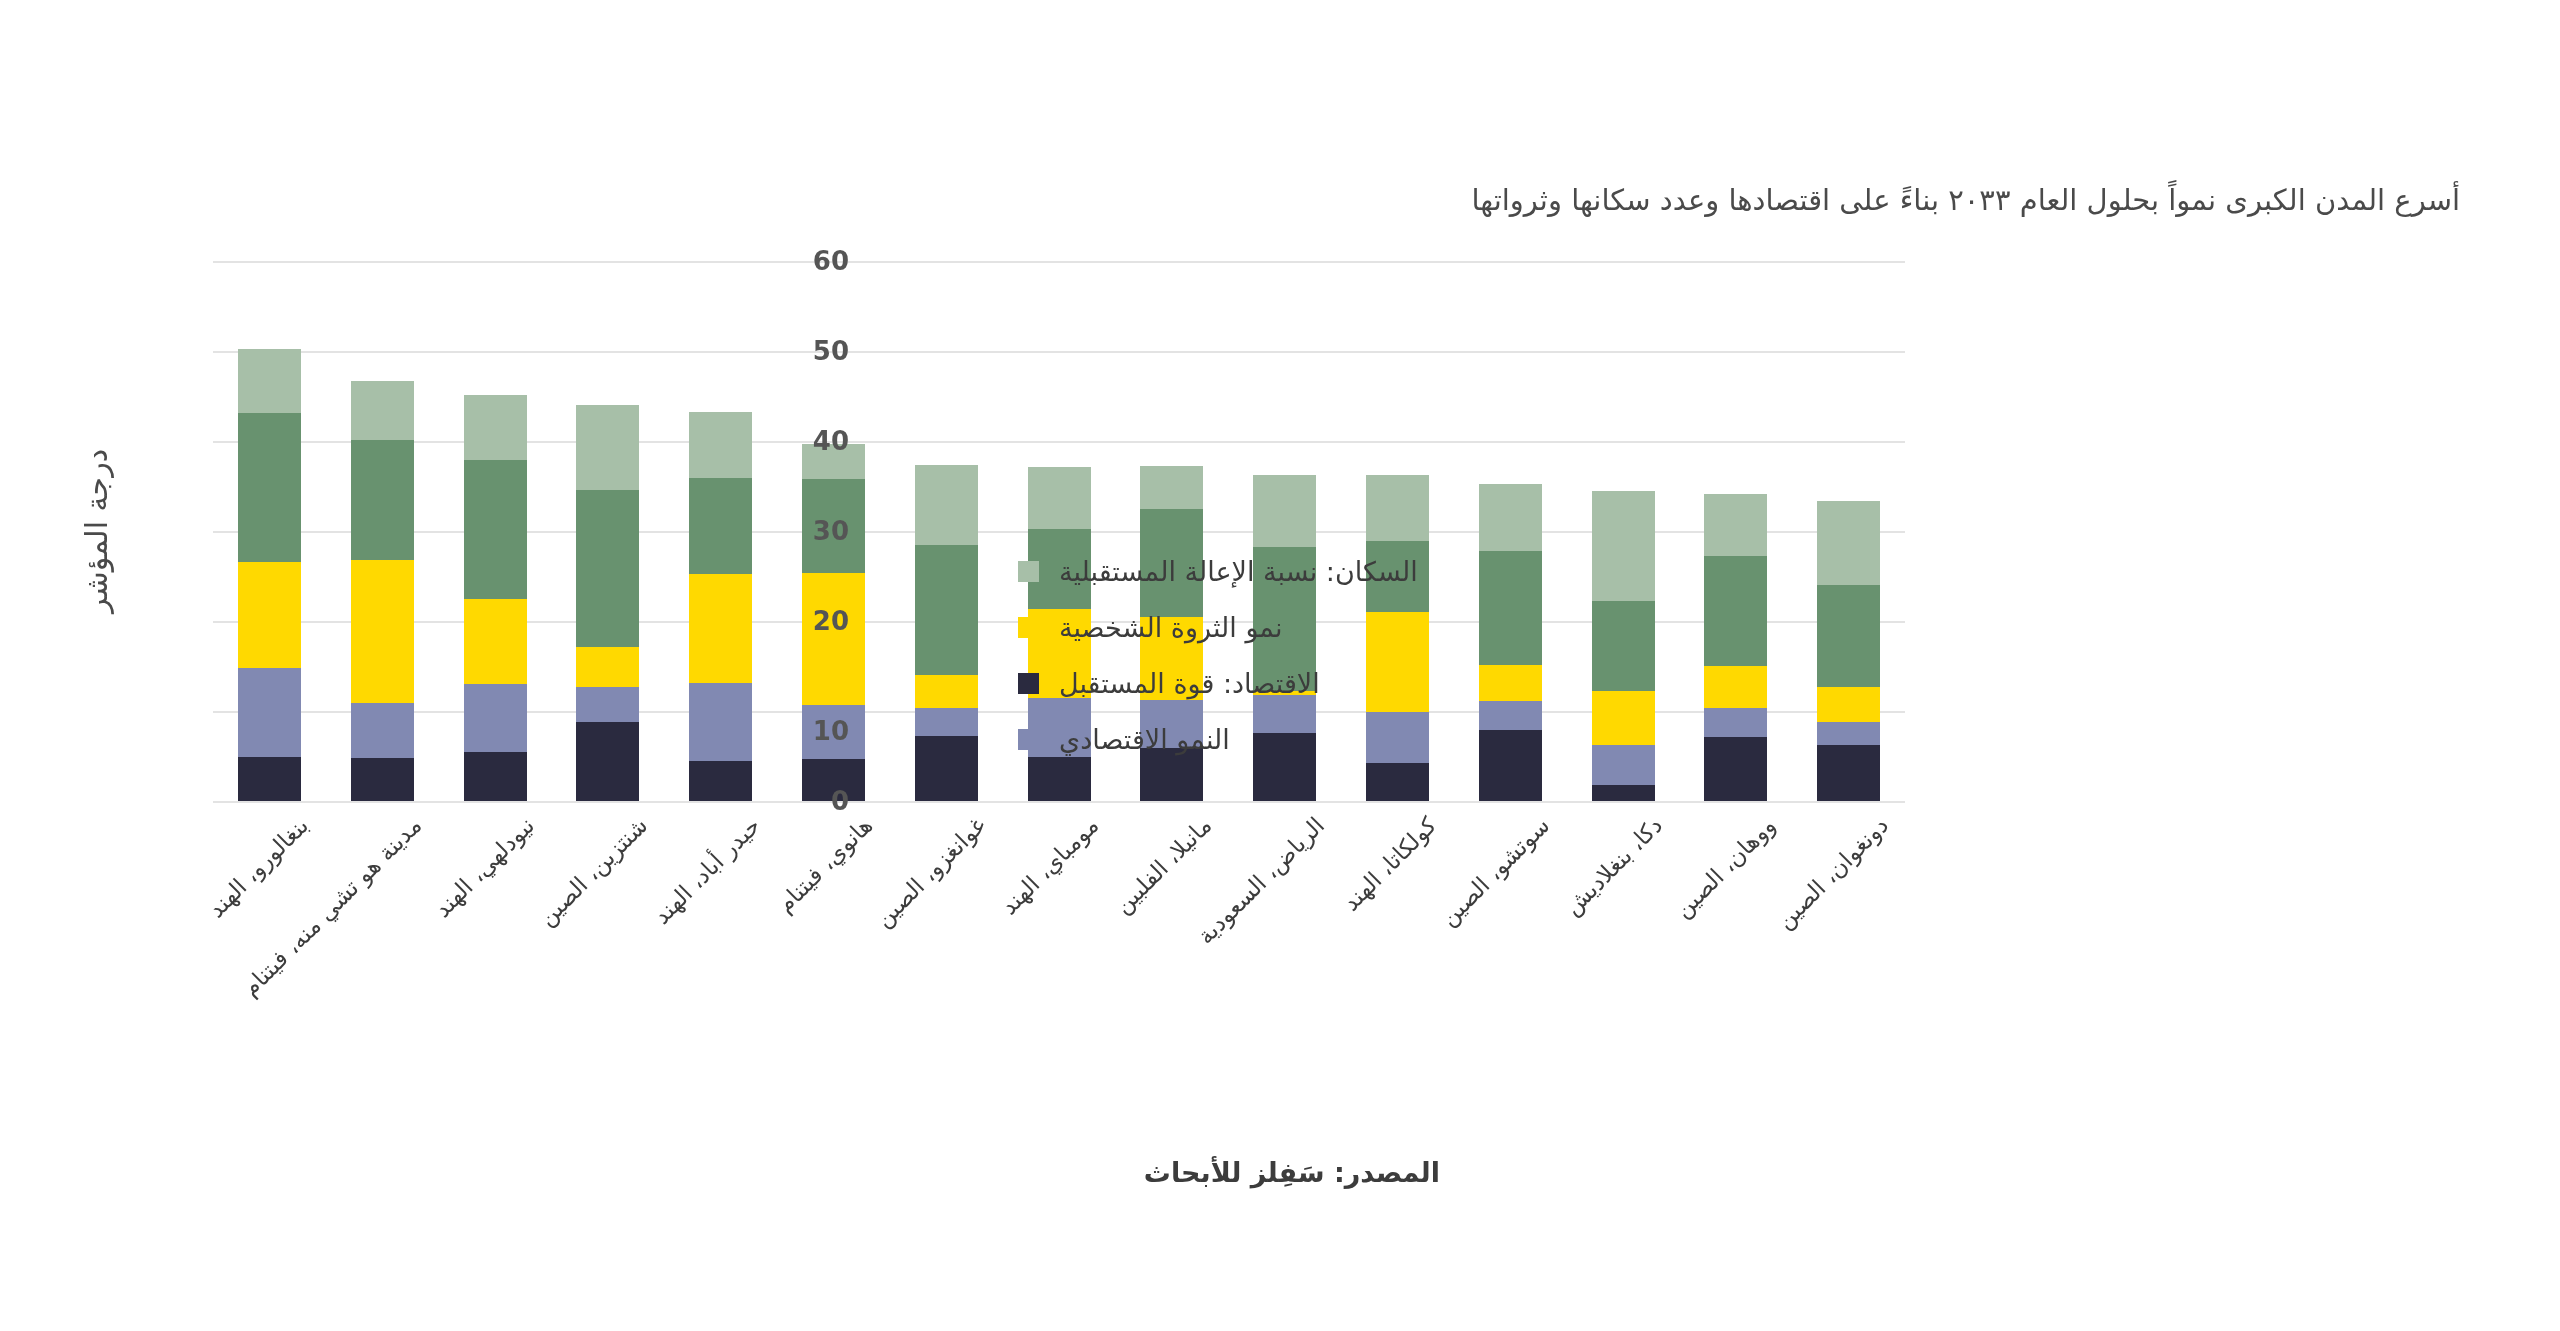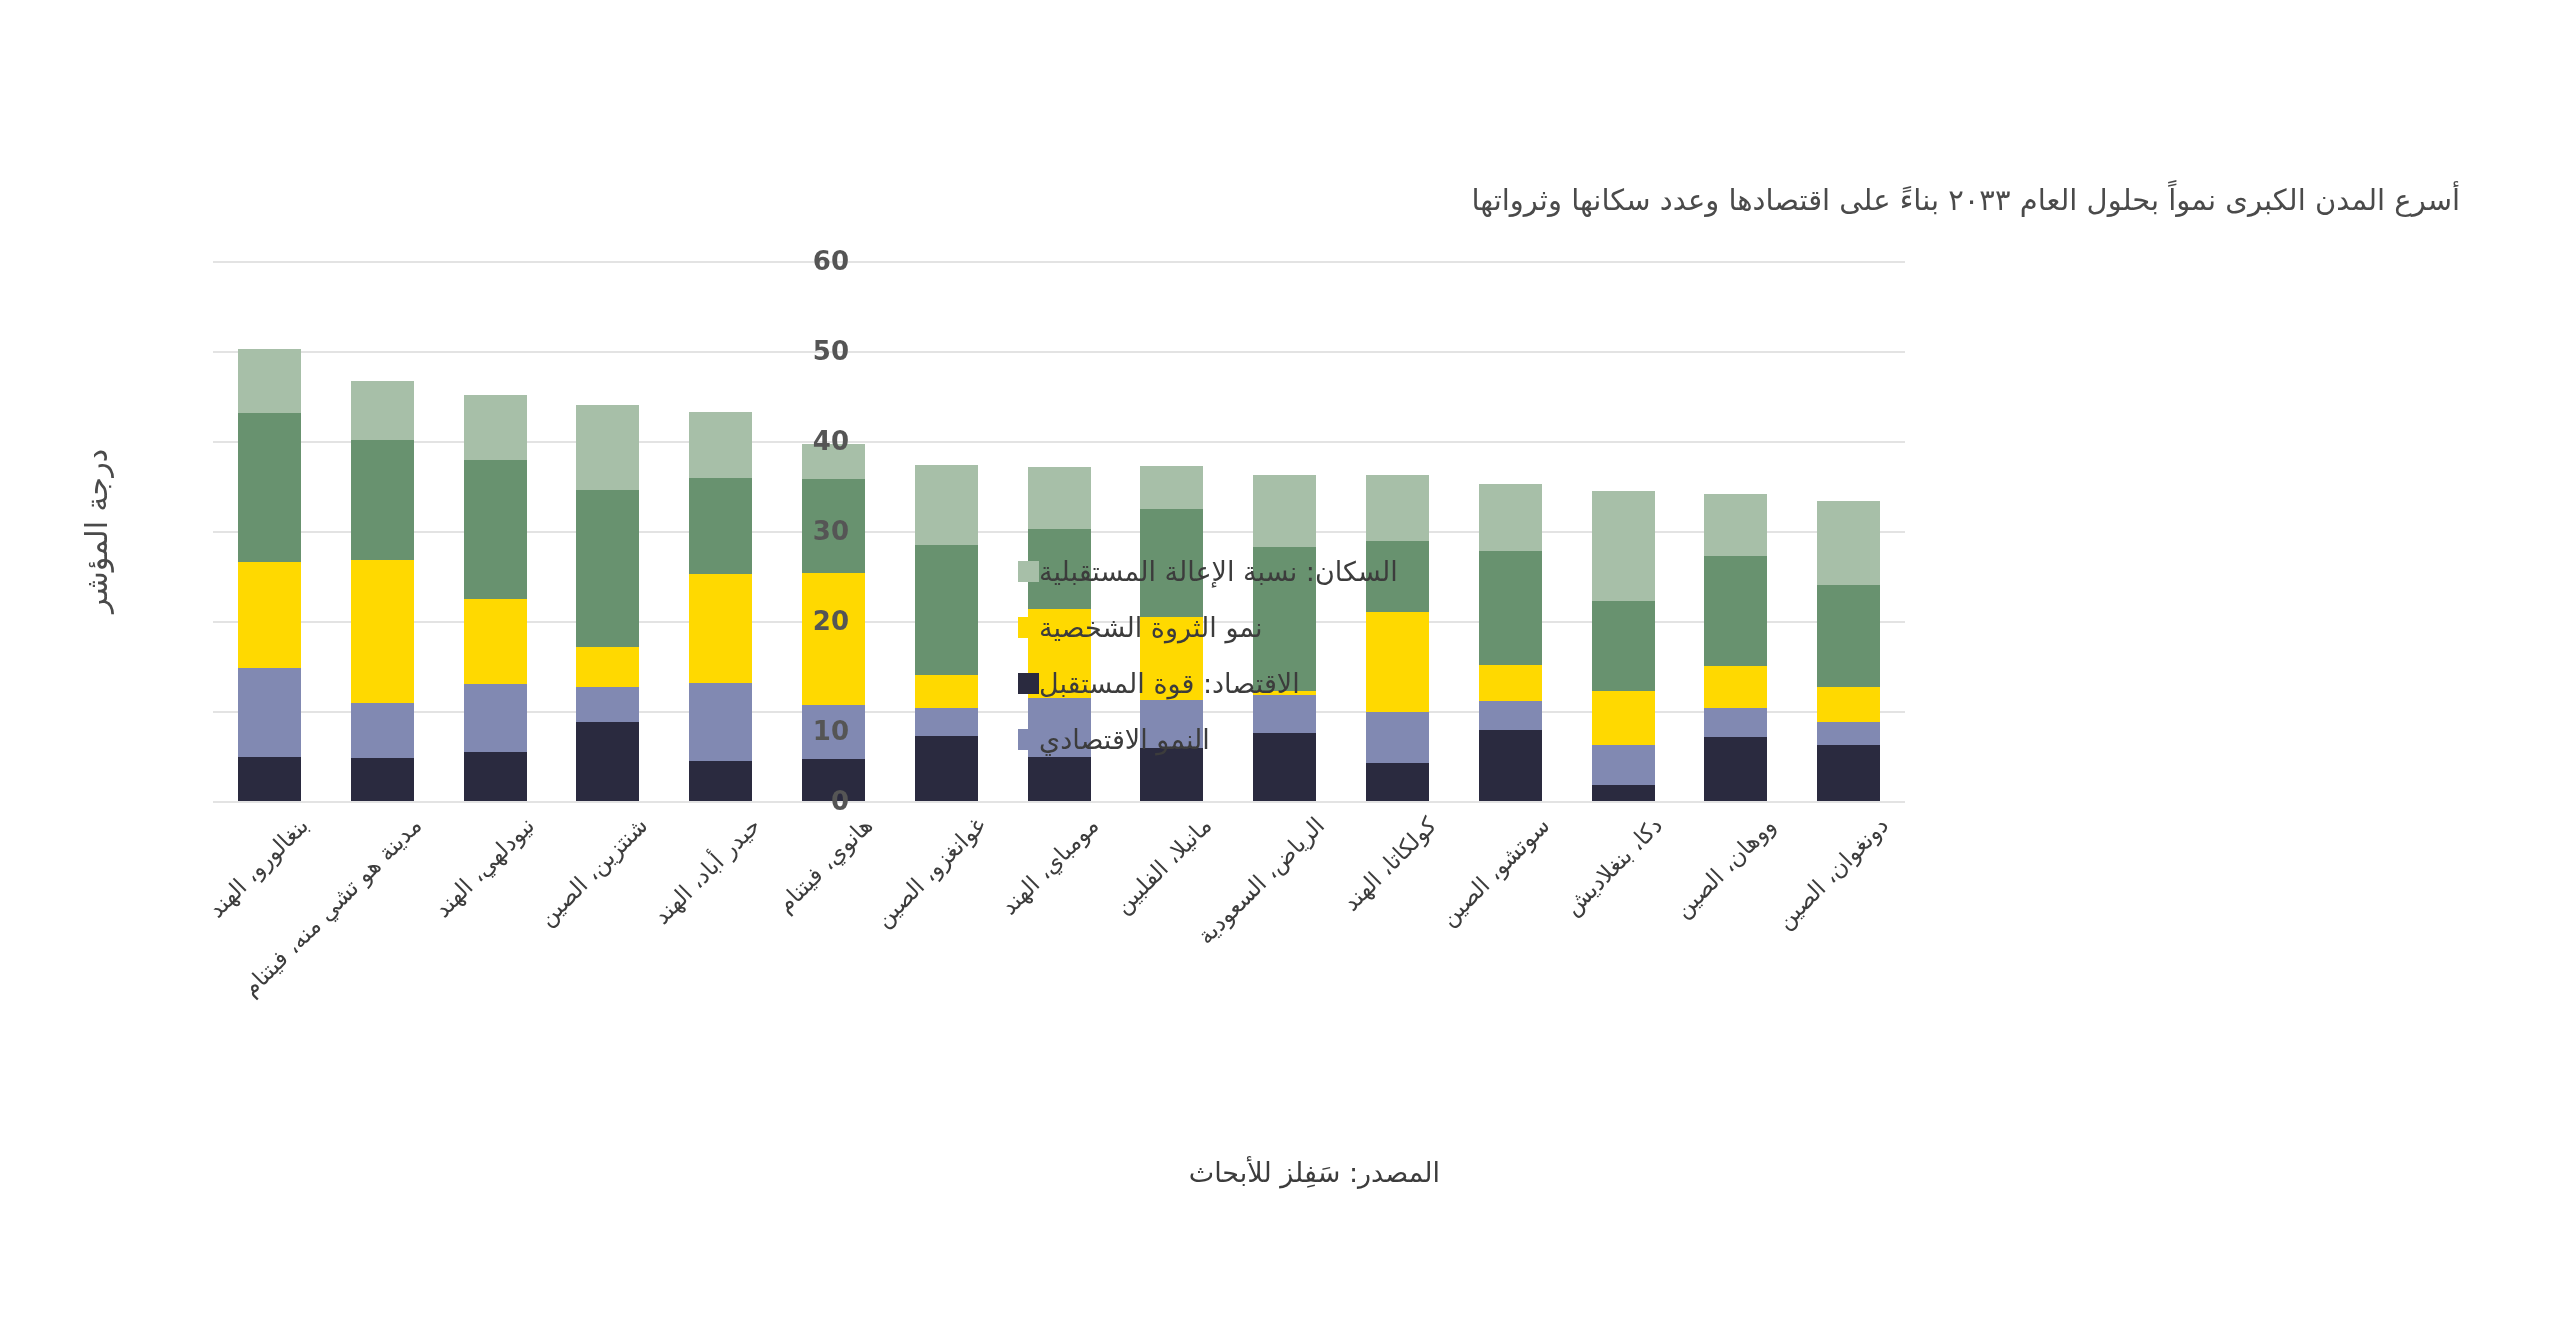--- a/index.html
+++ b/index.html
@@ -138,29 +138,30 @@
   .legend-swatch {
     width: 21px;
     height: 21px;
     flex: 0 0 auto;
     margin-left: 18px;
   }
   .legend-text {
     font-size: 27px;
     color: #3c3c3c;
     white-space: nowrap;
+    padding-left: 20px;
   }
 
   
   .source {
     position: absolute;
     top: 1157px;
     right: 1120px;
     font-size: 27px;
-    font-weight: normal;
+    font-weight: bold;
     color: #3c3c3c;
     direction: rtl;
     white-space: nowrap;
   }
 </style>
 </head>
 <body>
 
 <div id="stage">
 

